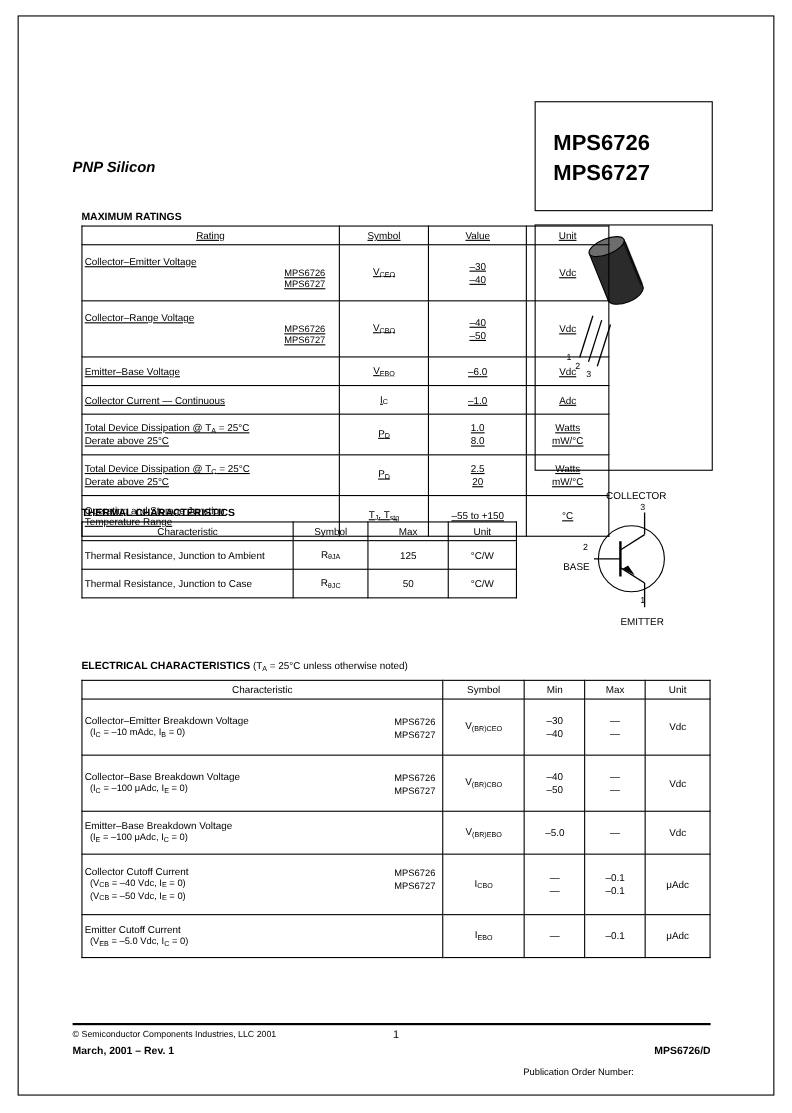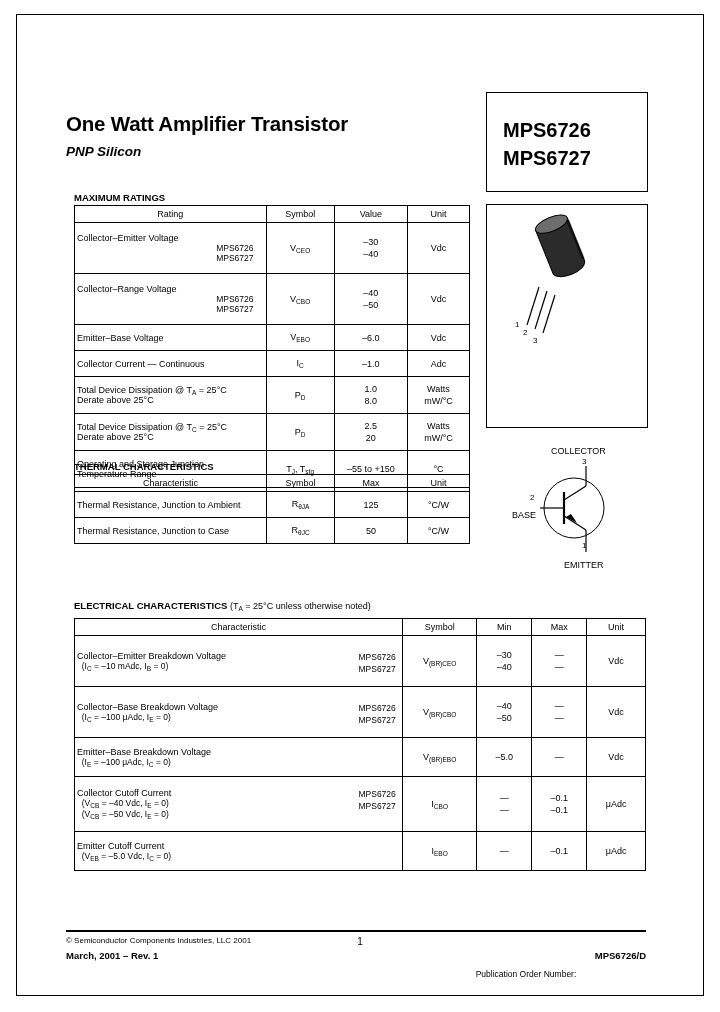--- a/index.html
+++ b/index.html
@@ -69,21 +69,21 @@
     vertical-align:middle;
   }
   .hdr { text-align:center; font-size:9px; font-weight:normal; padding:3px 2px; }
   .ctr { text-align:center; }
   .lft { text-align:left; padding-left:8px; }
   .pad { padding:3px 2px; }
   sub { font-size:6.5px; vertical-align:-0.25em; }
   .rt-part { text-align:right; padding-right:10px; font-size:8.5px; }
 
   
-  #tbl-max { left:74px; top:205px; width:396px; }
+  #tbl-max { left:74px; top:205px; width:480px;text-decoration:underline; }
   #tbl-max .c-rating { width:198px; }
   #tbl-max .c-sym { width:66px; }
   #tbl-max .c-val { width:72px; }
   #tbl-max .c-unit { width:60px; }
 
   
   #tbl-therm { left:74px; top:474px; width:396px; }
   #tbl-therm .c-char { width:198px; }
   #tbl-therm .c-sym { width:66px; }
   #tbl-therm .c-max { width:72px; }
@@ -113,21 +113,20 @@
   .f-page { position:absolute; left:0; top:936px; width:720px; text-align:center; font-size:10px; }
   .f-pub  { position:absolute; left:406px; top:936px; width:240px; text-align:center; font-size:8.5px;margin-top:33px; }
   .f-ord  { position:absolute; left:406px; top:950px; width:240px; text-align:right; font-size:9.5px; font-weight:bold; }
 </style>
 </head>
 <body>
 
 <div class="sheet">
   <div class="page-border"></div>
 
-  <div class="title">One Watt Amplifier Transistor</div>
   <div class="subtitle">PNP Silicon</div>
 
   <div class="partbox">
     <div class="pn pn1">MPS6726</div>
     <div class="pn pn2">MPS6727</div>
   </div>
 
   <div class="casebox">
     <svg width="160" height="150" viewBox="0 0 160 150">
 

